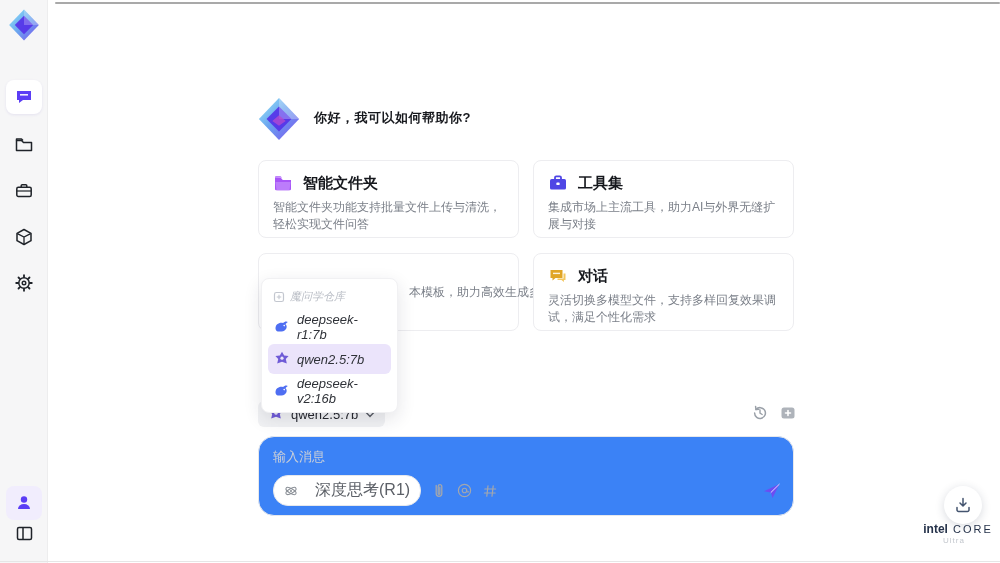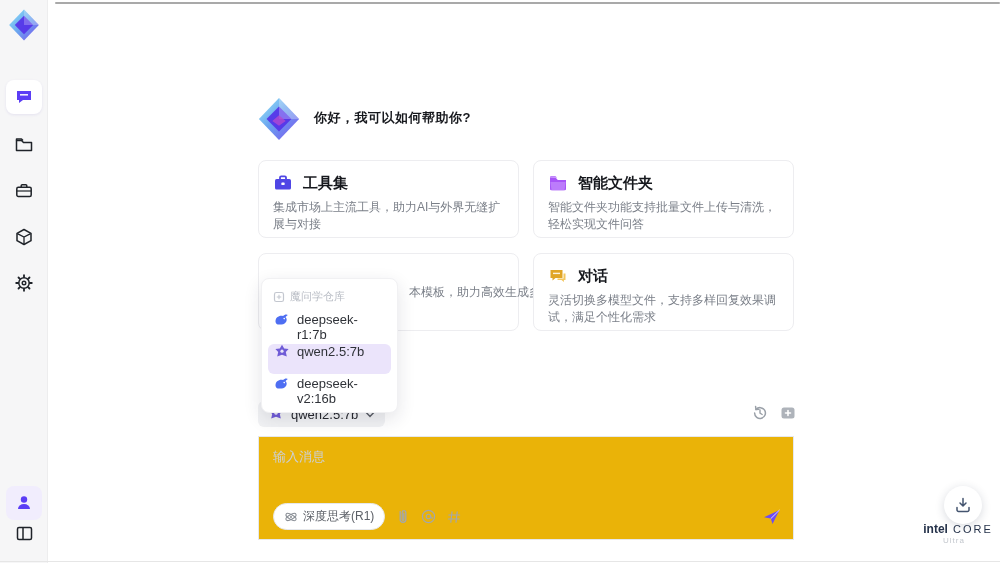--- a/index.html
+++ b/index.html
@@ -27,36 +27,36 @@
   .cards { position:absolute; left:258px; top:160px; width:536px; display:grid; grid-template-columns:261px 261px; column-gap:14px; row-gap:15px; }
   .card { height:78px; border:1px solid #ededf0; border-radius:8px; background:#fff; padding:12px 14px; position:relative; cursor:pointer; }
   .card-head { display:flex; align-items:center; gap:10px; }
   .card-title { font-size:15px; font-weight:700; color:#16181d; }
   .card-desc { margin-top:6px; font-size:12px; line-height:1.45; color:#7a7f88; }
   .card-desc.clipped { position:absolute; left:150px; top:24px; width:106px; white-space:nowrap; overflow:visible; }
   .cicon { width:20px; height:20px; flex:0 0 20px; }
 
   
   .dropdown { position:absolute; left:261px; top:278px; width:137px; background:#fff; border:1px solid #f1f1f3; border-radius:8px;
-    box-shadow:0 6px 18px rgba(30,30,60,0.12); padding:6px; z-index:30; }
+    box-shadow:0 6px 18px rgba(30,30,60,0.12); padding:6px; z-index:30;font-style:italic; }
   .dd-header { display:flex; align-items:center; gap:5px; padding:4px 5px 6px 5px; font-size:11px; color:#b9bdc5; }
-  .dd-item { display:flex; align-items:flex-start; gap:7px; height:30px; padding:0 6px; border-radius:6px; font-size:13px; color:#2f3238; cursor:pointer; margin-top:2px; }
+  .dd-item { display:flex; align-items:center; gap:7px; height:30px; padding:0 6px; border-radius:6px; font-size:13px; color:#2f3238; cursor:pointer; margin-top:2px; }
   .dd-item.active { background:#ebe4fb; }
   .micon { width:16px; height:16px; flex:0 0 16px; }
 
   
   .model-pill { position:absolute; left:258px; top:401px; height:26px; background:#f1f2f4; border-radius:6px; display:flex; align-items:center; gap:7px; padding:0 10px; font-size:13px; color:#26282e; cursor:pointer; }
   .composer-top-icons { position:absolute; left:752px; top:405px; display:flex; gap:12px; align-items:center; }
 
   
-  .composer { position:absolute; left:258px; top:436px; width:536px; height:104px; border:1px solid #e6e8ec; border-radius:0; background:#eab308; }
+  .composer { position:absolute; left:258px; top:436px; width:536px; height:80px; border:1px solid #e6e8ec; border-radius:16px; background:#3b82f6; }
   .composer input { position:absolute; left:14px; top:8px; width:480px; height:22px; border:none; outline:none; font-size:13px; color:#333; background:transparent; font-family:inherit; }
   .composer input::placeholder { color:#ccd0d7; }
   .composer-bottom { position:absolute; left:14px; right:12px; bottom:9px; display:flex; align-items:center; gap:11px; }
-  .deepthink { display:flex; align-items:center; gap:5px; border:1px solid #e6e8ec; border-radius:15px; padding:4px 10px; font-size:12px; color:#5c6067; background:#fff; cursor:pointer; }
+  .deepthink { display:flex; align-items:center; gap:17px; border:1px solid #e6e8ec; border-radius:15px; padding:4px 10px; font-size:16px; color:#5c6067; background:#fff; cursor:pointer; }
   .tool-ic { color:#a3a7ae; display:flex; align-items:center; cursor:pointer; }
   .send-btn { margin-left:auto; cursor:pointer; display:flex; }
 
   
   .dl-btn { position:absolute; left:944px; top:486px; width:38px; height:38px; border-radius:50%; background:#fff; box-shadow:0 2px 10px rgba(40,50,80,0.18); display:flex; align-items:center; justify-content:center; cursor:pointer; }
   .intel-badge { position:absolute; left:922px; top:523px; width:72px; text-align:center; line-height:1.05; }
   .intel-row { font-size:12px; color:#25324a; white-space:nowrap; }
   .intel-bold { font-weight:700; letter-spacing:0; }
   .intel-light { font-weight:400; letter-spacing:2px; font-size:11px; margin-left:5px; }
   .intel-sub { font-size:8px; color:#c3c7cd; padding-right:8px; margin-top:1px; letter-spacing:1px; }
@@ -161,39 +161,39 @@
       <polygon points="24,20 31,26 24,31 17,26" fill="#b14ad0" opacity="0.8"></polygon>
     </svg>
   </div>
   <div class="greet-title">你好，我可以如何帮助你?</div>
 
   <div class="cards">
 
     <div class="card">
       <div class="card-head">
         <svg class="cicon" viewBox="0 0 20 20">
+          <path d="M2 5 h6 l1.8 2 H18 v9 a1.2 1.2 0 0 1 -1.2 1.2 H3.2 A1.2 1.2 0 0 1 2 16 z" fill="#a855f7"></path>
+          <path d="M2 5 v-1 a1 1 0 0 1 1-1 h4.5 l1.5 1.7" fill="#c084fc"></path>
+          <path d="M2.4 9 h15.2 l-1 7.4 a1 1 0 0 1 -1 .8 H4.4 a1 1 0 0 1 -1 -.8 z" fill="#c084fc" opacity="0.85"></path>
+        </svg>
+        <span class="card-title">智能文件夹</span>
+      </div>
+      <div class="card-desc">智能文件夹功能支持批量文件上传与清洗，轻松实现文件问答</div>
+    </div>
+
+    <div class="card">
+      <div class="card-head">
+        <svg class="cicon" viewBox="0 0 20 20">
           <rect x="2" y="6" width="16" height="10.5" rx="1.6" fill="#4f46e5"></rect>
           <path d="M7 6 v-1.4 a1.2 1.2 0 0 1 1.2-1.2 h3.6 a1.2 1.2 0 0 1 1.2 1.2 V6" fill="none" stroke="#4f46e5" stroke-width="1.8"></path>
           <rect x="8.4" y="9.6" width="3.2" height="2.4" rx="0.6" fill="#ffffff"></rect>
         </svg>
         <span class="card-title">工具集</span>
       </div>
       <div class="card-desc">集成市场上主流工具，助力AI与外界无缝扩展与对接</div>
-    </div>
-
-    <div class="card">
-      <div class="card-head">
-        <svg class="cicon" viewBox="0 0 20 20">
-          <path d="M2 5 h6 l1.8 2 H18 v9 a1.2 1.2 0 0 1 -1.2 1.2 H3.2 A1.2 1.2 0 0 1 2 16 z" fill="#a855f7"></path>
-          <path d="M2 5 v-1 a1 1 0 0 1 1-1 h4.5 l1.5 1.7" fill="#c084fc"></path>
-          <path d="M2.4 9 h15.2 l-1 7.4 a1 1 0 0 1 -1 .8 H4.4 a1 1 0 0 1 -1 -.8 z" fill="#c084fc" opacity="0.85"></path>
-        </svg>
-        <span class="card-title">智能文件夹</span>
-      </div>
-      <div class="card-desc">智能文件夹功能支持批量文件上传与清洗，轻松实现文件问答</div>
     </div>
 
     <div class="card">
       <div class="card-desc clipped">本模板，助力高效生成多</div>
     </div>
 
     <div class="card">
       <div class="card-head">
         <svg class="cicon" viewBox="0 0 20 20">
           <path d="M2.5 4 h12 v8 h-7 l-3 2.6 v-2.6 h-2 z" fill="#e0a526"></path>

